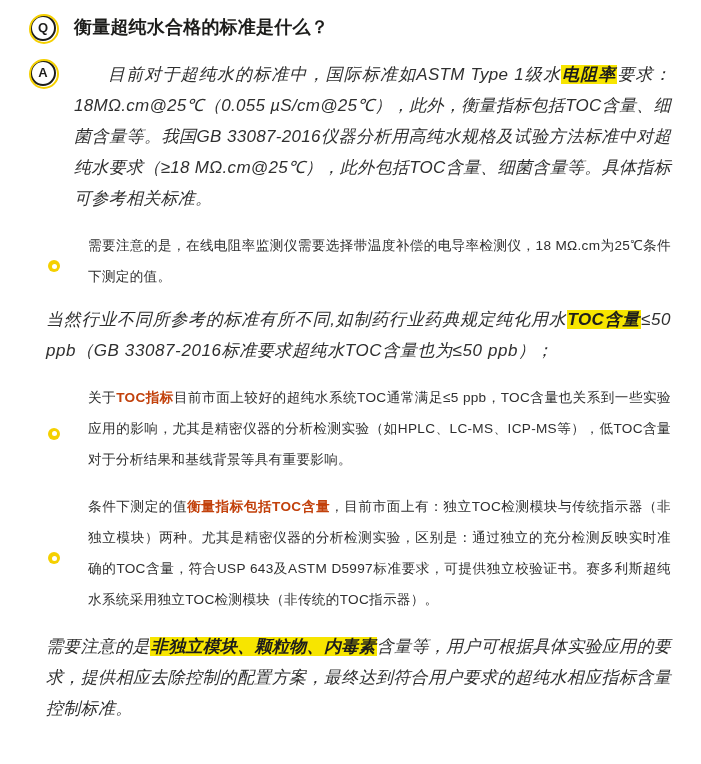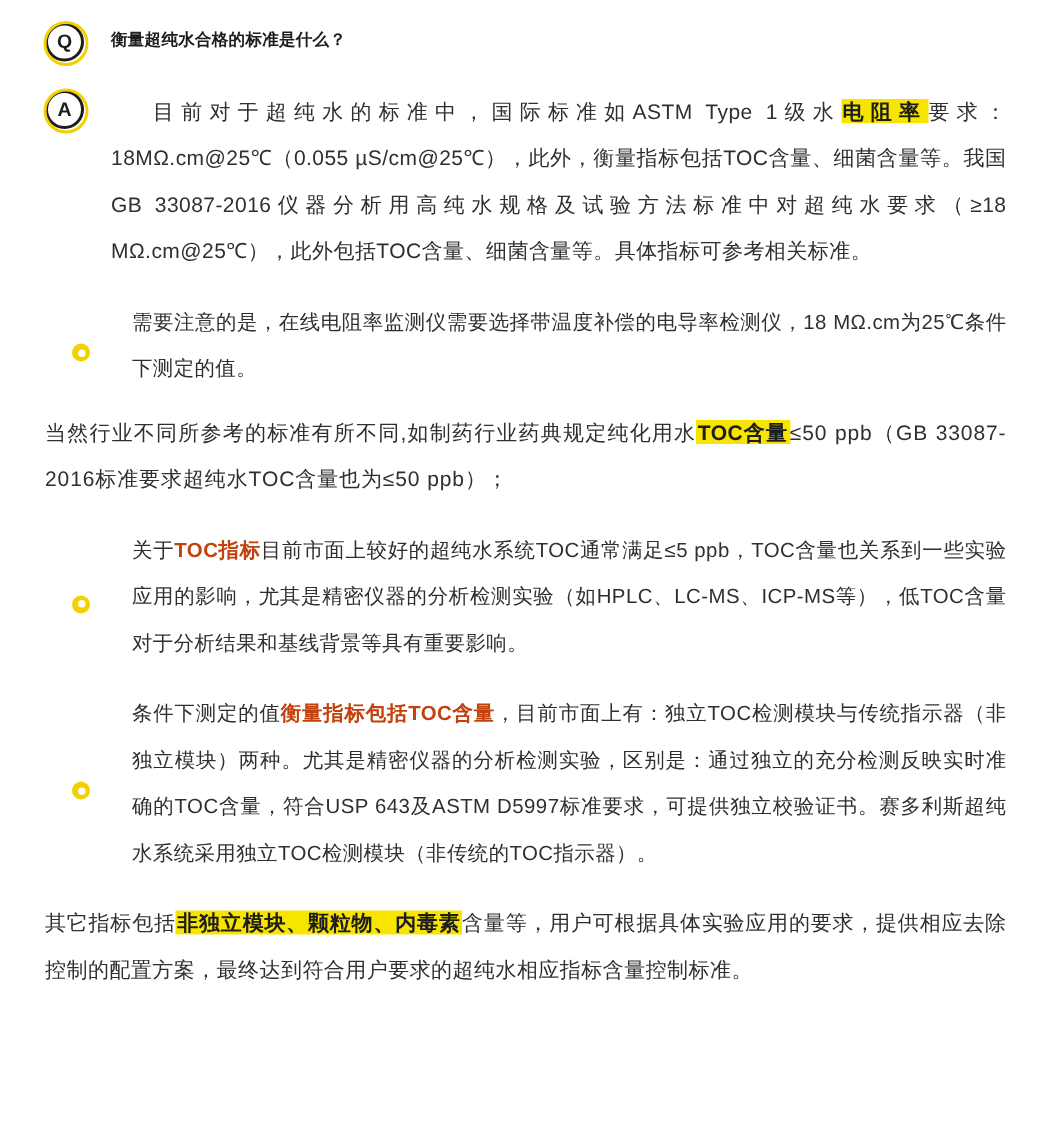--- a/index.html
+++ b/index.html
@@ -60,46 +60,48 @@
     left: -3px;
     top: -3px;
     width: 30px;
     height: 30px;
     border-radius: 50%;
     border: 2px solid #f5d000;
     box-sizing: border-box;
   }
   .q-text {
     margin-left: 18px;
-    font-size: 11px;
+    font-size: 18px;
     font-weight: bold;
     color: #1d1d1b;
     line-height: 26px;
     letter-spacing: 0.2px;
   }
 
   
   .para {
-    font-size: 14px;
+    font-size: 17px;
     line-height: 31px;
     color: #2f2f2f;
     letter-spacing: 0.3px;
     text-align: justify;
+    font-style: italic;
   }
   .a-para {
     margin-left: 18px;
     text-indent: 2em;
   }
   .a-row {
     display: flex;
     align-items: flex-start;
     margin-top: 18px;
   }
   .flow-para {
     margin-top: 12px;
+    margin-left: 16px;
   }
 
   
   .bullet-row {
     display: flex;
     align-items: center;
     margin-top: 16px;
     padding-left: 18px;
   }
   .bullet-dot {
@@ -179,16 +181,16 @@
   </div>
 
   <div class="bullet-row">
     <div class="bullet-dot"></div>
     <div class="bullet-text">
       <span>条件下测定的值</span><span class="bold">衡量指标包括TOC含量</span><span>，目前市面上有：独立TOC检测模块与传统指示器（非独立模块）两种。尤其是精密仪器的分析检测实验，区别是：通过独立的充分检测反映实时准确的TOC含量，符合USP 643及ASTM D5997标准要求，可提供独立校验证书。赛多利斯超纯水系统采用独立TOC检测模块（非传统的TOC指示器）。</span>
     </div>
   </div>
 
   <div class="para flow-para" style="margin-top:16px;">
-    <span>其它指标包括</span><span class="hl">非独立模块、颗粒物、内毒素</span><span>含量等，用户可根据具体实验应用的要求，提供相应去除控制的配置方案，最终达到符合用户要求的超纯水相应指标含量控制标准。</span>
+    <span>需要注意的是</span><span class="hl">非独立模块、颗粒物、内毒素</span><span>含量等，用户可根据具体实验应用的要求，提供相应去除控制的配置方案，最终达到符合用户要求的超纯水相应指标含量控制标准。</span>
   </div>
 
 </div>
 
 </body></html>

